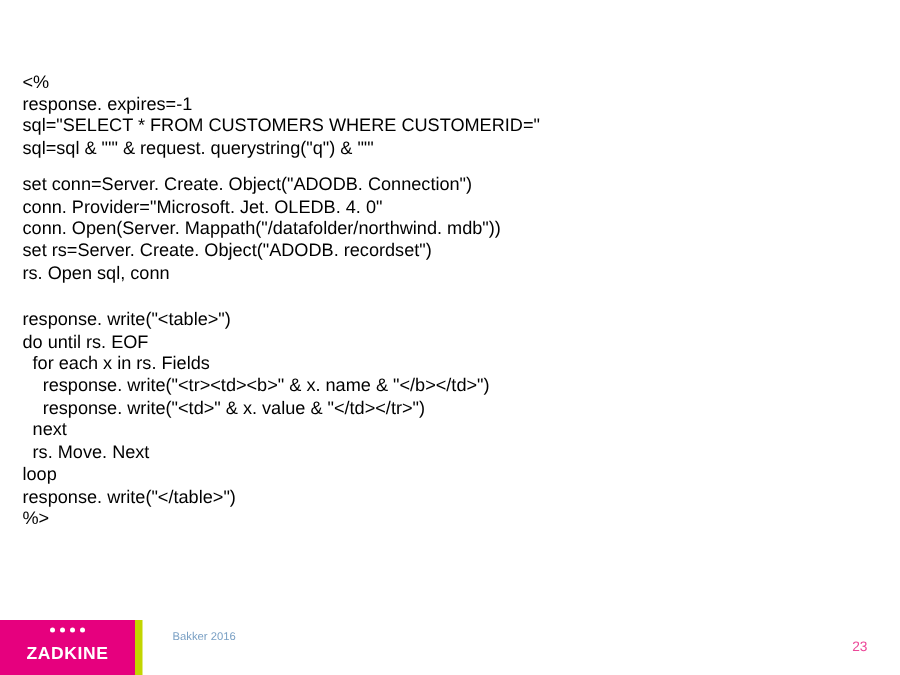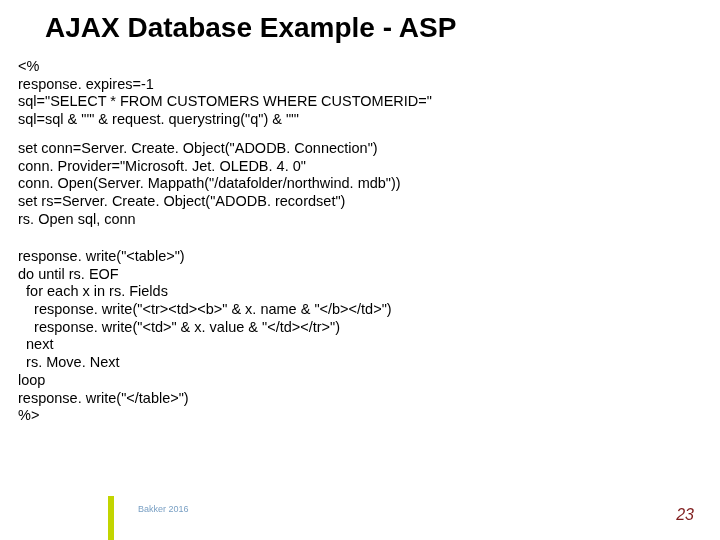--- a/index.html
+++ b/index.html
@@ -91,31 +91,29 @@
     position: absolute;
     left: 138px;
     bottom: 26px;
     font-size: 9px;
     color: #7aa0c4;
   }
   .page-num {
     position: absolute;
     right: 26px;
     bottom: 16px;
-    font-size: 16px;
-    color: #7f1d1d;
-    font-style: italic;
+    font-size: 11px;
+    color: #ec4899;
   }
 </style>
 </head>
 <body>
 
 <div class="slide">
 
-  <div class="title">AJAX Database Example - ASP</div>
 
   <div id="block1" class="code-block">&lt;%
 response. expires=-1
 sql="SELECT * FROM CUSTOMERS WHERE CUSTOMERID="
 sql=sql &amp; "'" &amp; request. querystring("q") &amp; "'"</div>
   <div id="block2" class="code-block">set conn=Server. Create. Object("ADODB. Connection")
 conn. Provider="Microsoft. Jet. OLEDB. 4. 0"
 conn. Open(Server. Mappath("/datafolder/northwind. mdb"))
 set rs=Server. Create. Object("ADODB. recordset")
 rs. Open sql, conn</div>
@@ -124,18 +122,27 @@
   for each x in rs. Fields
     response. write("&lt;tr&gt;&lt;td&gt;&lt;b&gt;" &amp; x. name &amp; "&lt;/b&gt;&lt;/td&gt;")
     response. write("&lt;td&gt;" &amp; x. value &amp; "&lt;/td&gt;&lt;/tr&gt;")
   next
   rs. Move. Next
 loop
 response. write("&lt;/table&gt;")
 %&gt;</div>
 
   <div class="footer-bar">
+    <div class="logo-box">
+      <div class="logo-dots">
+        <span></span>
+          <span></span>
+          <span></span>
+          <span></span>
+      </div>
+      <div class="logo-text">ZADKINE</div>
+    </div>
     <div class="lime-strip"></div>
     <div class="author">Bakker 2016</div>
     <div class="page-num">23</div>
   </div>
 
 </div>
 
 </body></html>

